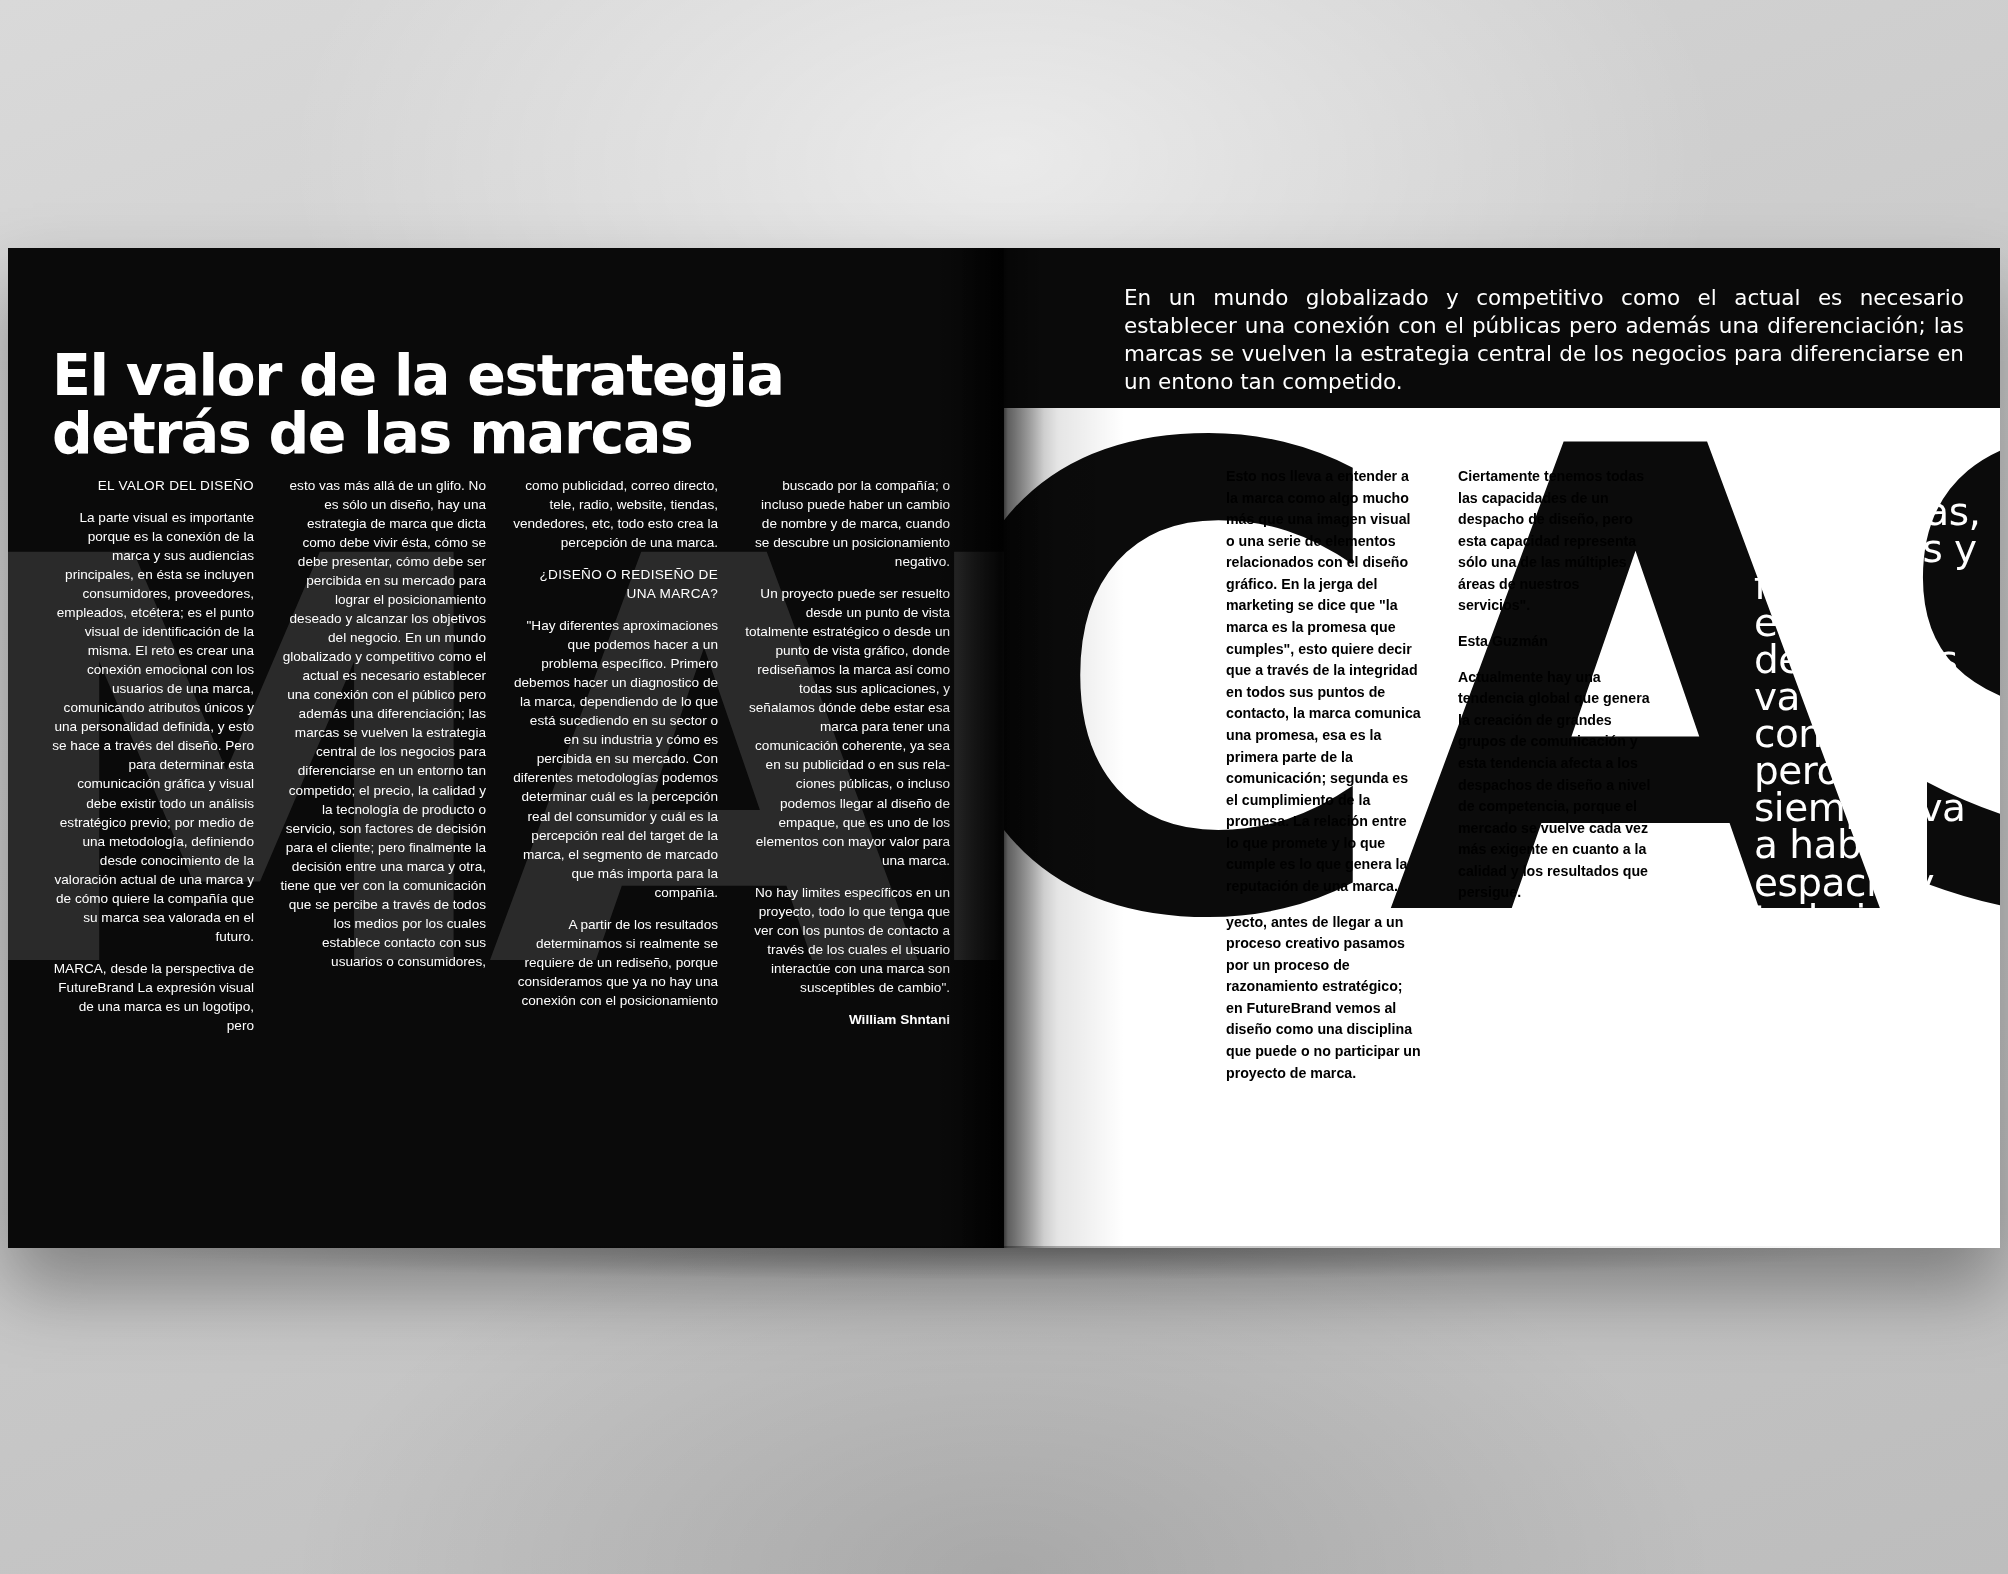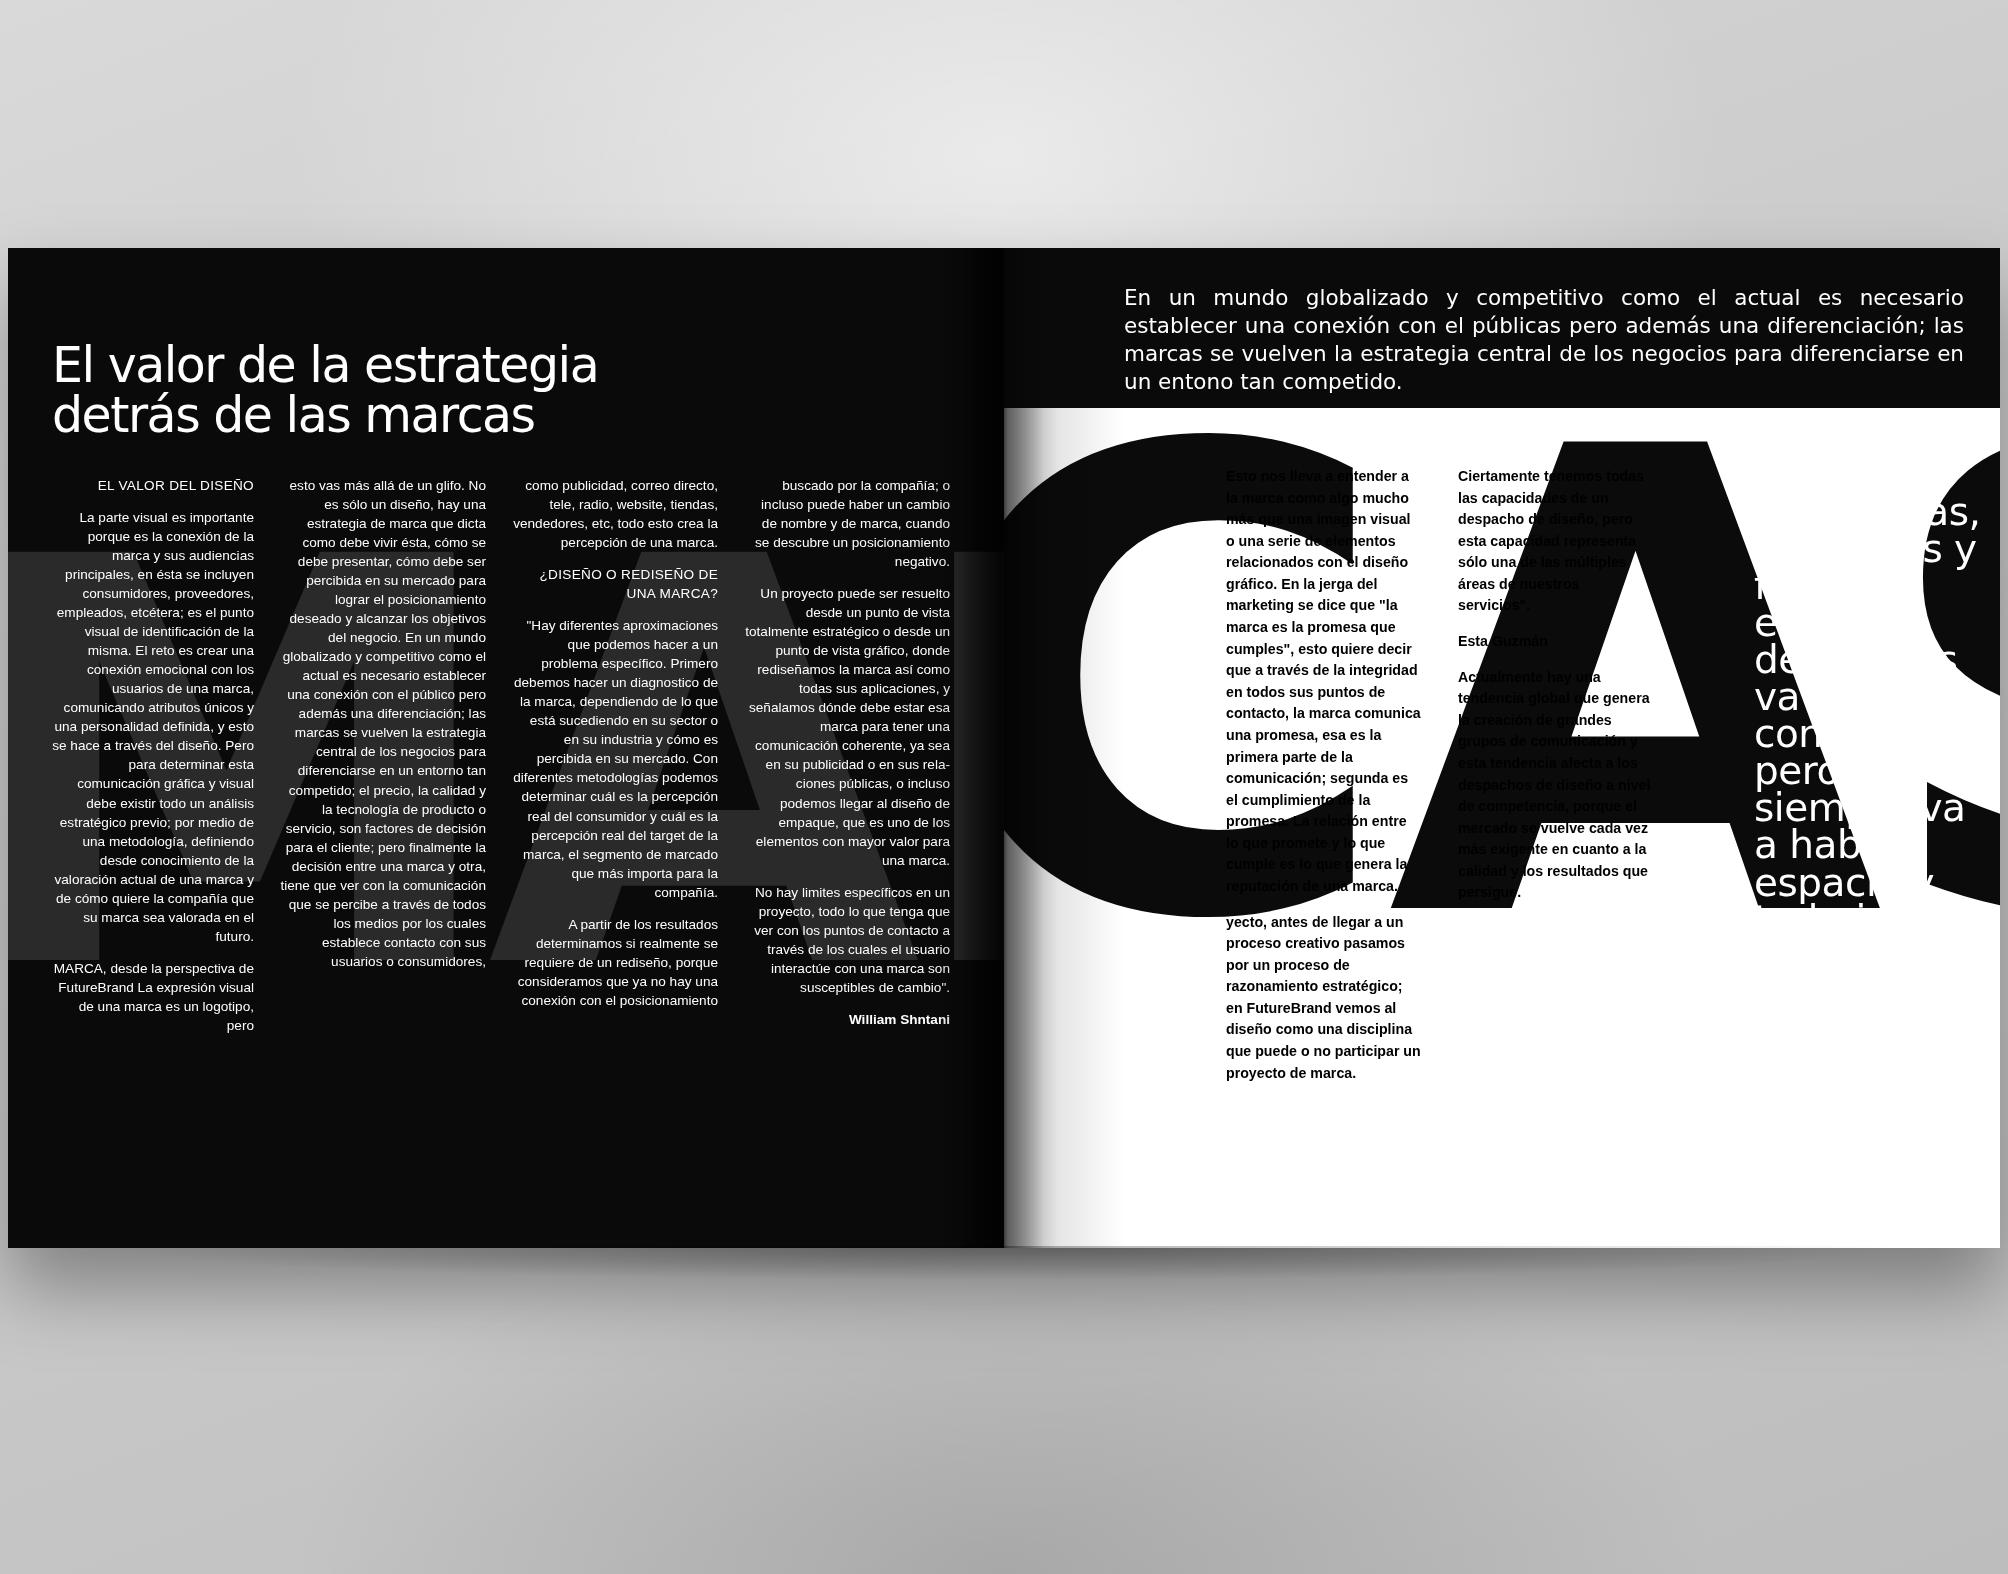--- a/index.html
+++ b/index.html
@@ -56,21 +56,21 @@
 
   
   .ghost-left{
     position:absolute;left:-60px;top:300px;
     font-size:560px;line-height:.78;font-weight:700;letter-spacing:-18px;
     color:#2a2a2a;white-space:nowrap;z-index:1;
     font-family:"DejaVu Sans",sans-serif;
   }
   .title{
     position:absolute;left:44px;top:60px;z-index:3;
-    font-size:49px;line-height:1.02;font-weight:400;letter-spacing:-1.5px;
+    font-size:57px;line-height:1.02;font-weight:700;letter-spacing:-1.5px;
     font-family:"DejaVu Sans",sans-serif;
   }
   .title .l2{display:block;}
   .cols-left{
     position:absolute;left:40px;top:228px;width:920px;height:720px;z-index:3;
     display:flex;gap:26px;
   }
   .cols-left .col{width:206px;}
   .kicker{
     font-size:12.6px;letter-spacing:.3px;margin:0 0 4px 0;text-transform:uppercase;

